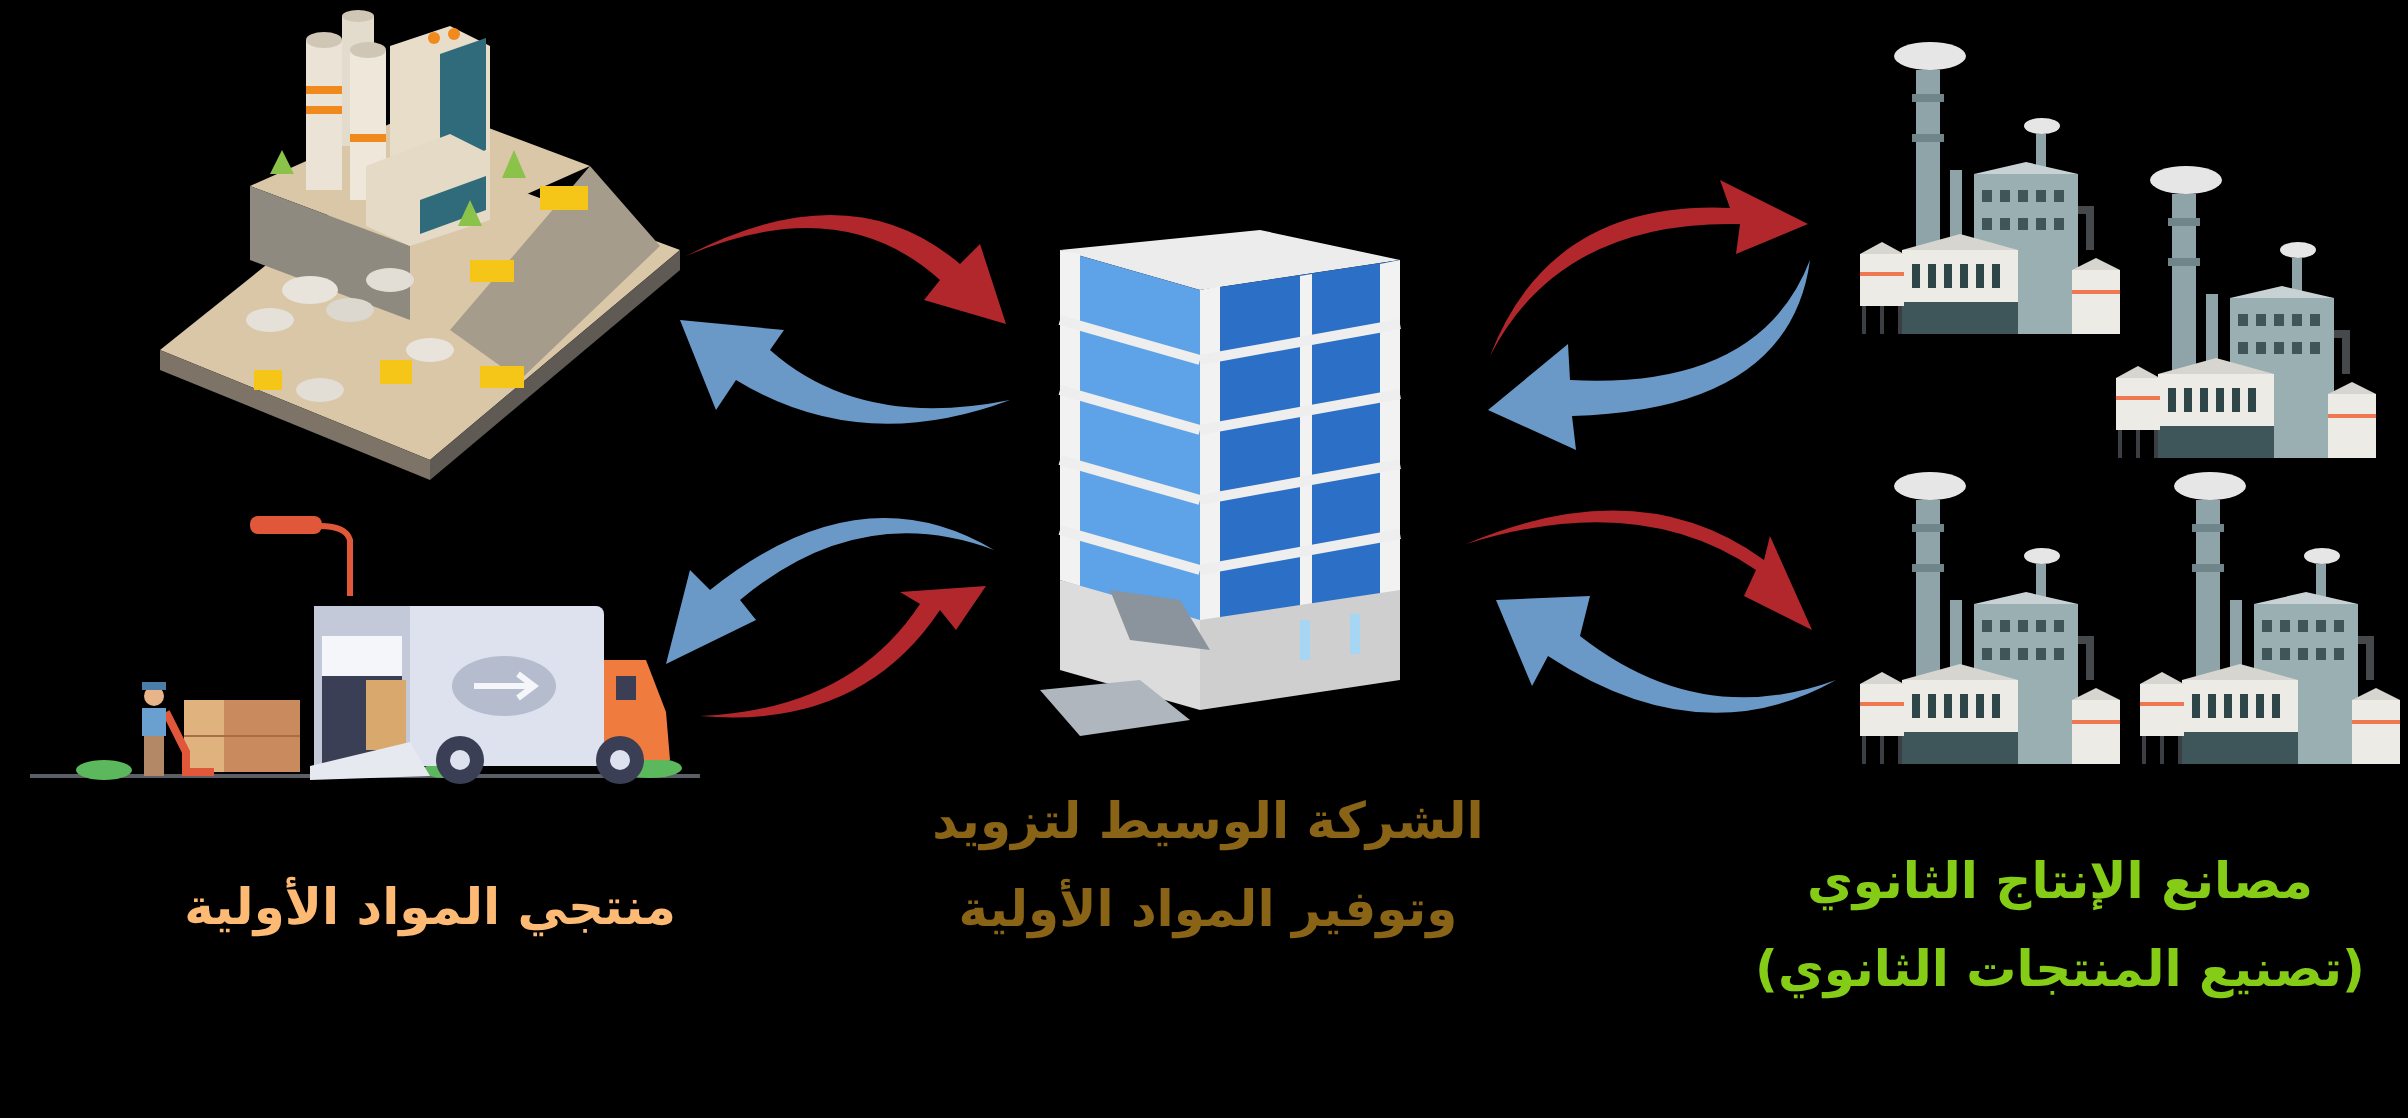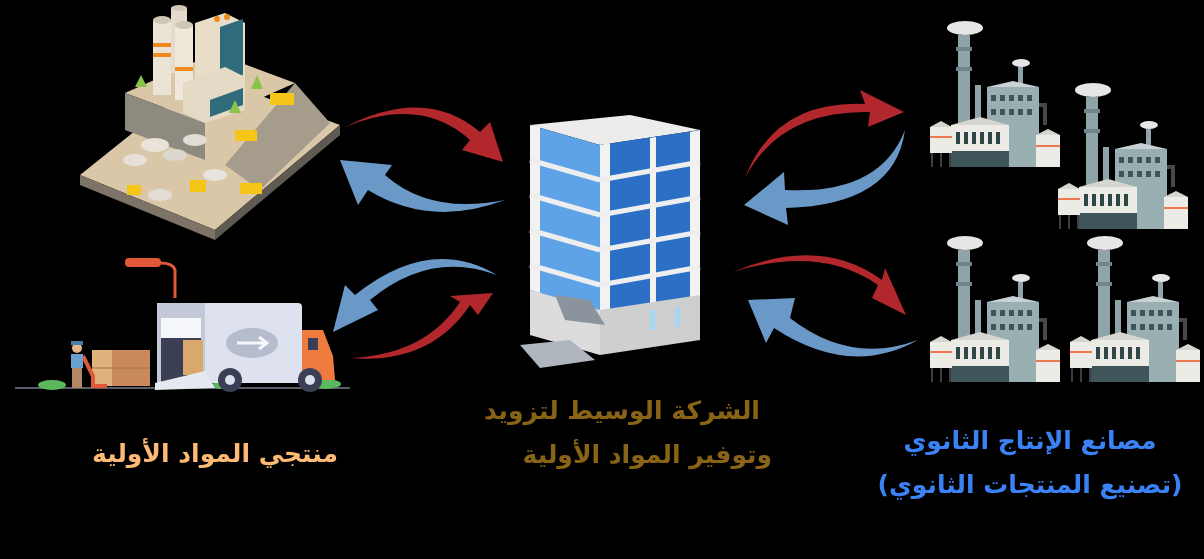--- a/index.html
+++ b/index.html
@@ -200,21 +200,21 @@
 
 <svg style="left:0;top:0;" width="1204" height="559">
   <path d="M 733 272 Q 820 245 878 285 L 872 298 L 906 315 L 885 268 L 882 280 Q 820 235 733 272 Z" fill="#b2272b"></path>
   <path d="M 918 340 Q 850 365 790 318 L 795 298 L 748 300 L 766 343 L 774 328 Q 850 378 918 340 Z" fill="#6a99c8"></path>
 </svg>
 
 <div class="label" style="left: 70px; top: 435px; width: 290px; color: #fdba74;">
   <span>منتجي المواد الأولية</span>
 </div>
 
-<div class="label" style="left: 472px; top: 392px; width: 300px; color: rgb(138, 100, 22);">
+<div class="label" style="left: 454px; top: 392px; width: 300px; color: rgb(138, 100, 22);">
   <span>الشركة الوسيط لتزويد</span>
-  <span style="margin-top:6px;text-align:right;">وتوفير المواد الأولية</span>
+  <span style="margin-top:6px;">وتوفير المواد الأولية</span>
 </div>
 
-<div class="label" style="left: 860px; top: 422px; width: 340px; color: #3b82f6; text-align: center;">
+<div class="label" style="left: 860px; top: 422px; width: 340px; color: #84cc16; text-align: center;">
   <span>مصانع الإنتاج الثانوي</span>
   <span style="margin-top:6px;">(تصنيع المنتجات الثانوي)</span>
 </div>
 
 </body></html>

